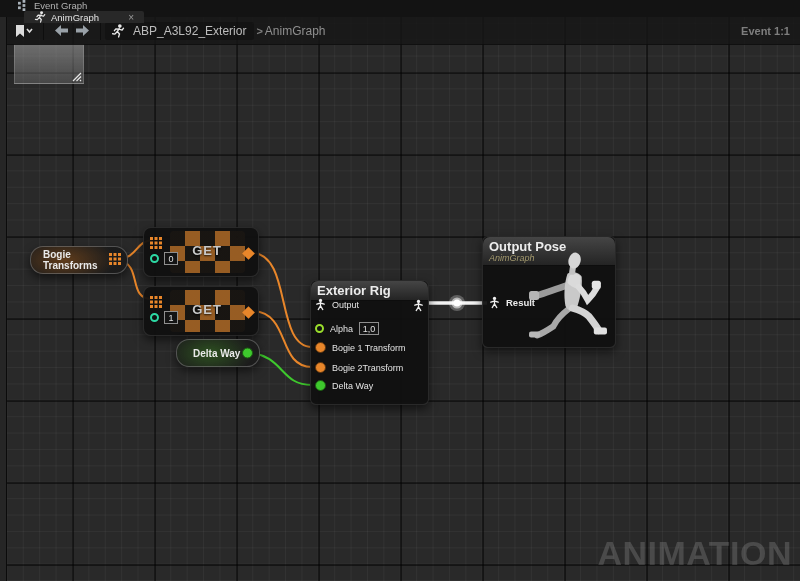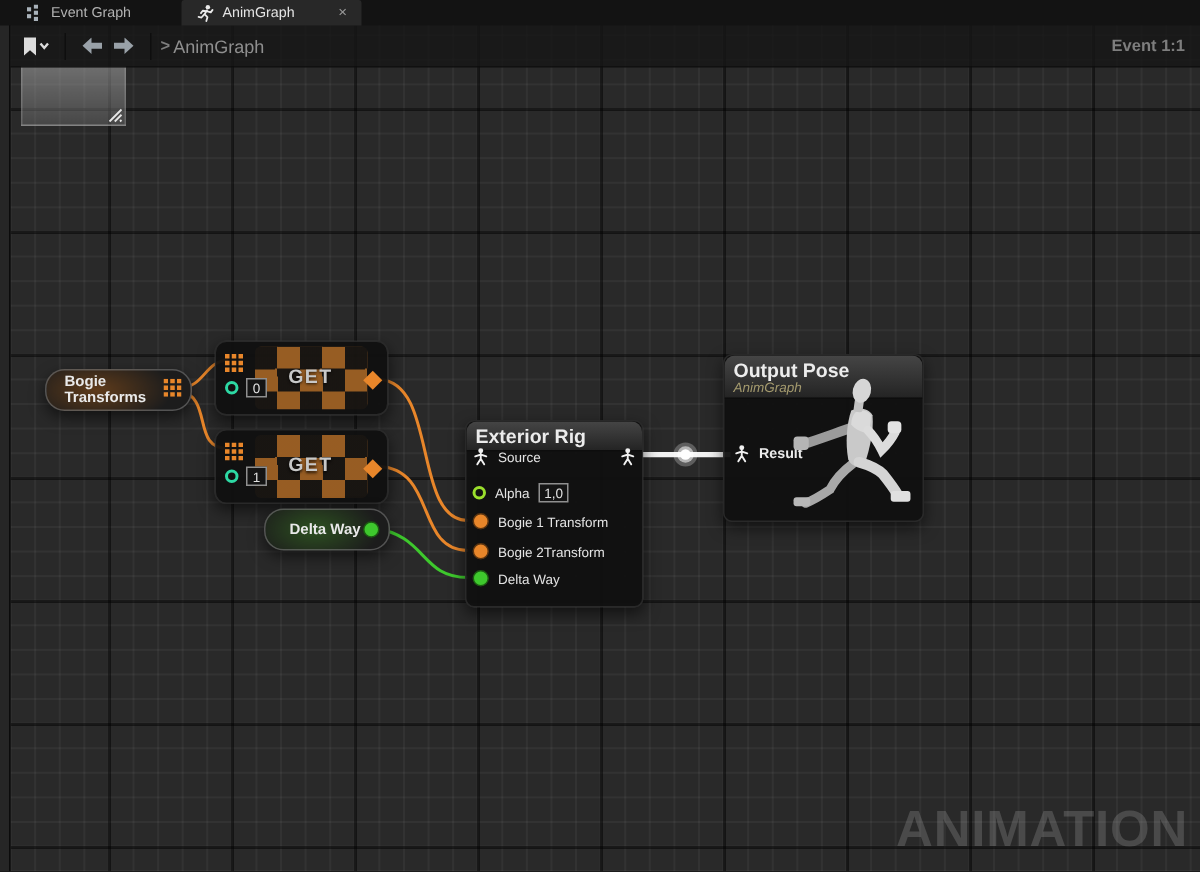--- a/index.html
+++ b/index.html
@@ -6,21 +6,21 @@
   html,body { width:800px; height:581px; background:#1a1a1a; overflow:hidden;
               font-family:"Liberation Sans", sans-serif; }
   #root { position:relative; width:800px; height:581px; background:#161616; overflow:hidden; }
 
   
   .left-strip { position:absolute; left:0; top:0; width:7px; height:581px;
                 background:#262626; border-right:1px solid #0b0b0b; z-index:1; }
 
   
   .tabbar { position:absolute; left:0; top:0; width:800px; height:17px;
-            background:#131313; z-index:7; display:flex; align-items:stretch; }
+            background:#131313; z-index:7; display:flex; align-items:stretch;flex-direction:column; }
   .tab { display:flex; align-items:center; gap:5px; padding:0 10px; height:17px;
          color:#b2b2b2; font-size:9.5px; cursor:default; }
   .tab.inactive { margin-left:8px; }
   .tab.active { margin-left:24px; width:120px; background:#282828; color:#e4e4e4;
                 border-radius:2px 2px 0 0; position:relative; }
   .tab .close { margin-left:auto; color:#9a9a9a; font-size:10px; padding-left:14px; }
 
   
   .toolbar { position:absolute; left:7px; top:17px; width:793px; height:28px;
              background:rgba(22,22,22,0.82); z-index:6; display:flex; align-items:center;
@@ -162,20 +162,27 @@
       </svg>
       <div class="tb-sep"></div>
       <svg width="15" height="11" viewBox="0 0 15 11">
         <path d="M7 0 L1 5.5 L7 11 L7 7.5 L14 7.5 L14 3.5 L7 3.5 Z" fill="#99a1a8"></path>
       </svg>
       <svg width="15" height="11" viewBox="0 0 15 11">
         <path d="M8 0 L14 5.5 L8 11 L8 7.5 L1 7.5 L1 3.5 L8 3.5 Z" fill="#99a1a8"></path>
       </svg>
     </div>
     <div class="tb-sep"></div>
+    <div class="crumb-chip">
+      <svg width="14" height="14" viewBox="0 0 13 13">
+        <circle cx="8.2" cy="1.9" r="1.7" fill="#e9e9e9"></circle>
+        <path d="M7.6 4.2 L5.8 7 M5.8 7 L7.9 9.2 L7.1 12 M5.8 7 L3.6 9.4 L1.5 9 M7.4 4.8 L10.3 5.7 L11.6 3.9 M7.4 4.8 L4.5 4.5 L3.2 6.2" stroke="#e9e9e9" stroke-width="1.3" fill="none" stroke-linecap="round" stroke-linejoin="round"></path>
+      </svg>
+      <span class="crumb-root">ABP_A3L92_Exterior</span>
+    </div>
     <span class="crumb-sep">&gt;</span>
     <span class="crumb-cur">AnimGraph</span>
     <span class="zoom-label">Event 1:1</span>
   </div>
 
   <div class="preview-box">
     <svg class="preview-grip" width="12" height="12" viewBox="0 0 12 12">
       <path d="M11 3 L3 11 M11 6.5 L6.5 11 M11 10 L10 11" stroke="#e6e6e6" stroke-width="1.2"></path>
     </svg>
   </div>
@@ -256,21 +263,21 @@
 
   <div class="node box-node cr-node">
     <div class="node-header">
       <div class="node-title">Exterior Rig</div>
     </div>
     <div class="cr-row" style="top:17px;">
       <svg width="11" height="13" viewBox="0 0 12 13">
         <circle cx="6" cy="2.1" r="1.8" fill="#f0f0f0"></circle>
         <path d="M6 4.2 L6 8 M2 6.2 L6 4.9 L10 6.2 M6 8 L3.5 12 M6 8 L8.5 12" stroke="#f0f0f0" stroke-width="1.4" fill="none" stroke-linecap="round"></path>
       </svg>
-      <span>Source</span>
+      <span>Output</span>
     </div>
     <span class="cr-out-pose">
       <svg width="11" height="13" viewBox="0 0 12 13">
         <circle cx="6" cy="2.1" r="1.8" fill="#f0f0f0"></circle>
         <path d="M6 4.2 L6 8 M2 6.2 L6 4.9 L10 6.2 M6 8 L3.5 12 M6 8 L8.5 12" stroke="#f0f0f0" stroke-width="1.4" fill="none" stroke-linecap="round"></path>
       </svg>
     </span>
     <div class="cr-row" style="top:41px;">
       <span class="pin-circle-hollow-lime"></span>
       <span>Alpha</span>

